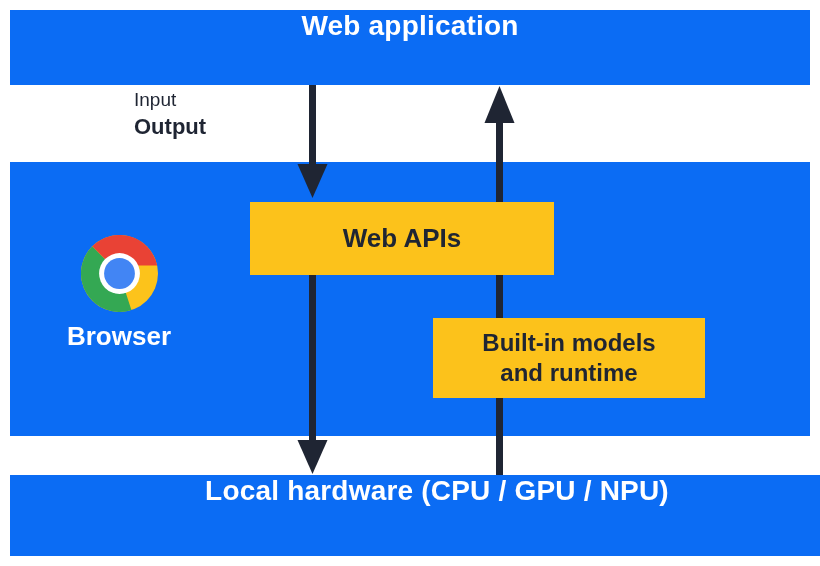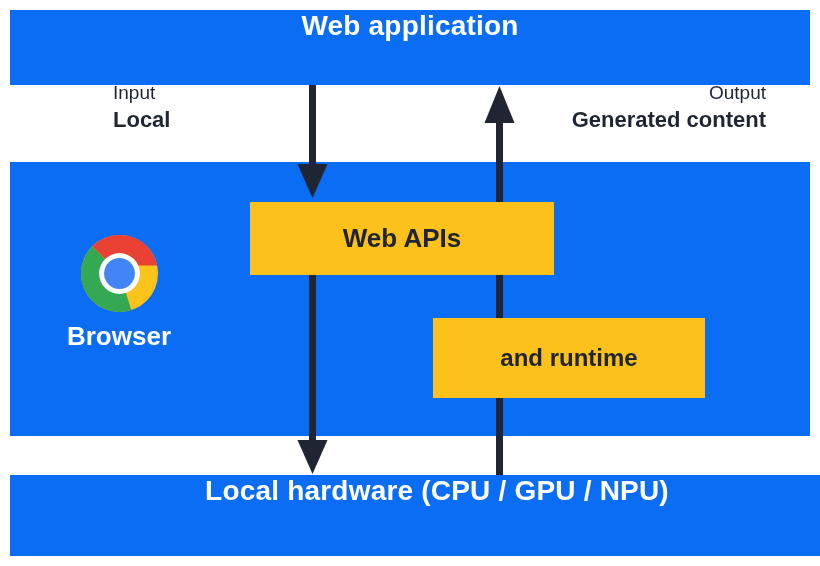--- a/index.html
+++ b/index.html
@@ -32,23 +32,24 @@
     color:var(--text-on-blue);
     font-size:28px;font-weight:700;
     letter-spacing:.2px;
   }
   .panel-mid{
     position:absolute;left:10px;top:162px;width:800px;height:274px;
     background:var(--diagram-blue);
     z-index:1;
   }
   .annotation{
-    position:absolute;top:80px;z-index:1;
+    position:absolute;top:87px;z-index:1;
     color:var(--ink-dark);
     line-height:25px;
+    margin-left:21px;
   }
   .annotation .caption{display:block;font-size:19px;font-weight:400;}
   .annotation .value{display:block;font-size:22px;font-weight:700;line-height:30px;}
   .annotation-left{left:113px;text-align:left;}
   .annotation-right{right:54px;text-align:right;}
   .arrow-layer{
     position:absolute;left:0;top:0;width:820px;height:566px;
     z-index:2;pointer-events:none;
   }
   .arrow-line{stroke:var(--ink-dark);stroke-width:7px;}
@@ -80,25 +81,21 @@
 <body>
 
 <div class="canvas">
 
   <div class="bar bar-top">
     <span class="bar-label">Web application</span>
   </div>
 
   <div class="annotation annotation-left">
     <span class="caption">Input</span>
-    <span class="value">Local</span>
-  </div>
-  <div class="annotation annotation-right">
-    <span class="caption">Output</span>
-    <span class="value">Generated content</span>
+    <span class="value">Output</span>
   </div>
 
   <div class="panel-mid"></div>
 
   <div class="browser-figure">
     <svg class="chrome-logo" viewBox="0 0 100 100" aria-hidden="true">
       <circle class="c-yellow" cx="50" cy="50" r="50"></circle>
       <path class="c-green" d="M50,50 L14.64,14.64 A50,50 0 0 0 65.45,97.55 Z"></path>
       <path class="c-red" d="M50,50 L14.64,14.64 A50,50 0 0 1 98.9,39.6 L50,39.6 Z"></path>
       <circle class="c-white" cx="50" cy="50" r="26.5"></circle>
@@ -117,20 +114,21 @@
     <g>
       <line class="arrow-line" x1="499.5" y1="475" x2="499.5" y2="121"></line>
       <polygon class="arrow-head" points="484.5,123 514.5,123 499.5,86"></polygon>
     </g>
   </svg>
 
   <div class="yellow-box box-webapis">
     <span>Web APIs</span>
   </div>
   <div class="yellow-box box-models">
+    <span>Built-in models</span>
     <span>and runtime</span>
   </div>
 
   <div class="bar bar-bottom">
     <span class="bar-label">Local hardware (CPU / GPU / NPU)</span>
   </div>
 
 </div>
 
 </body></html>

